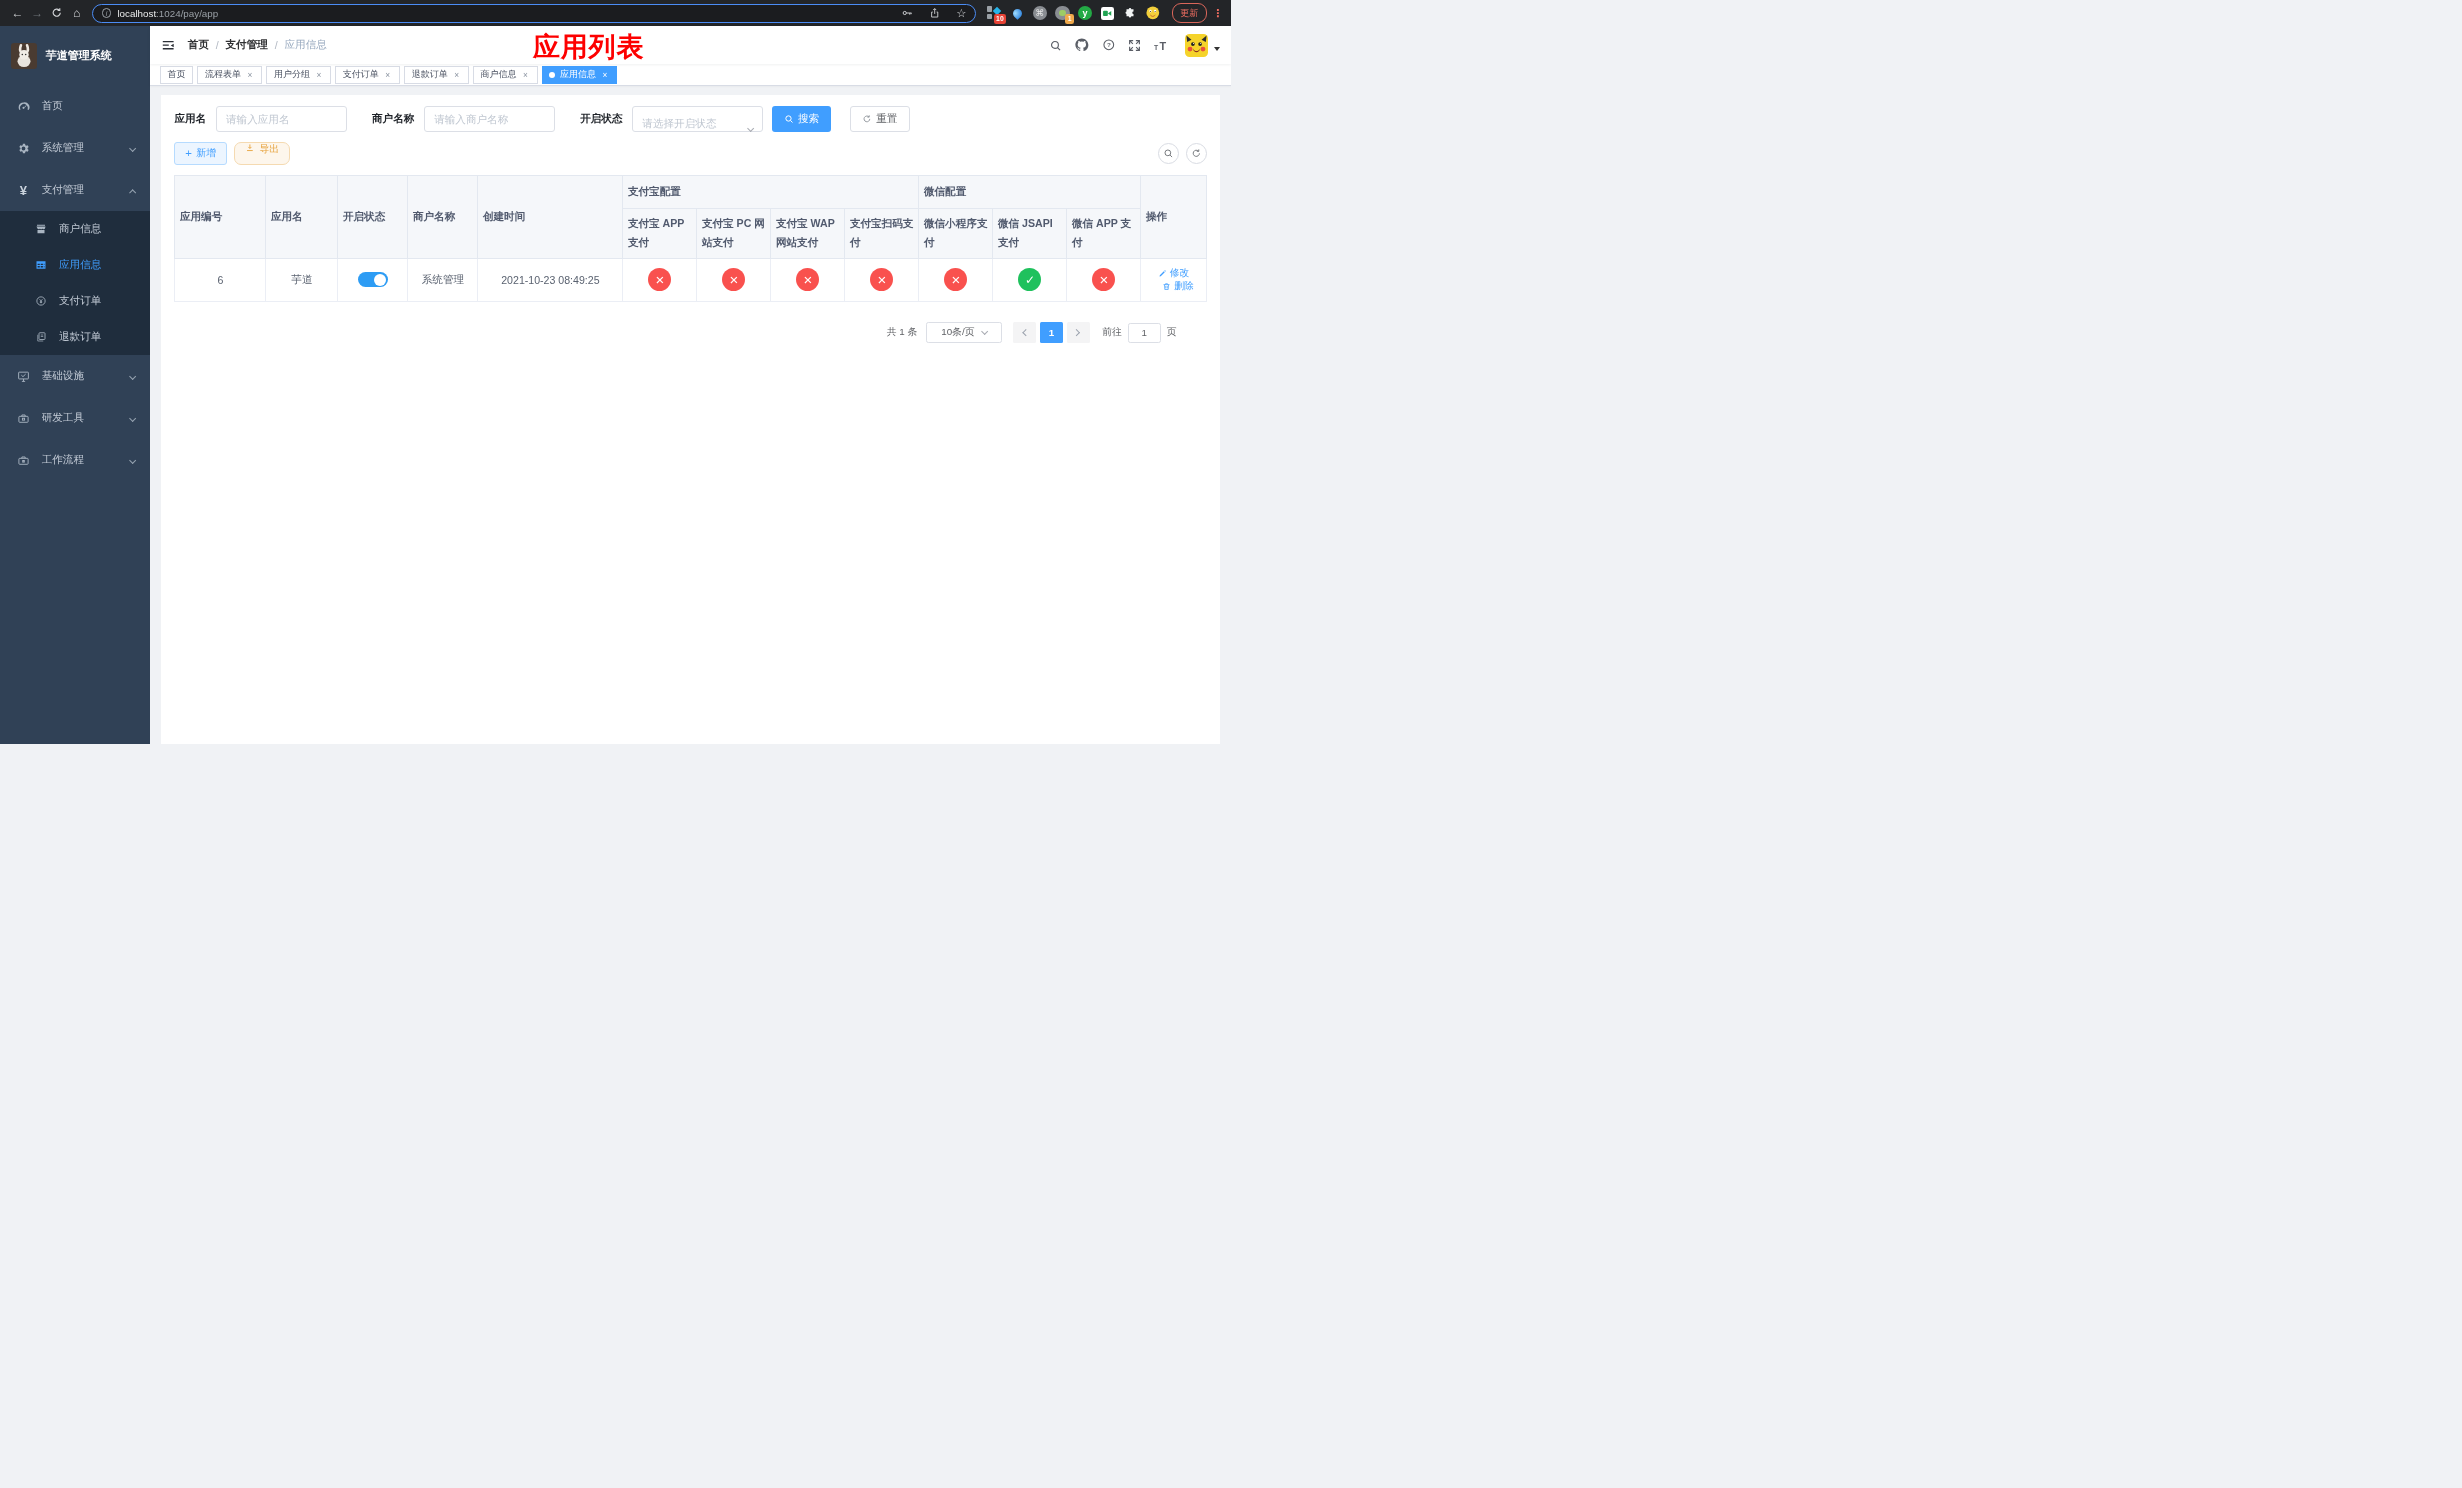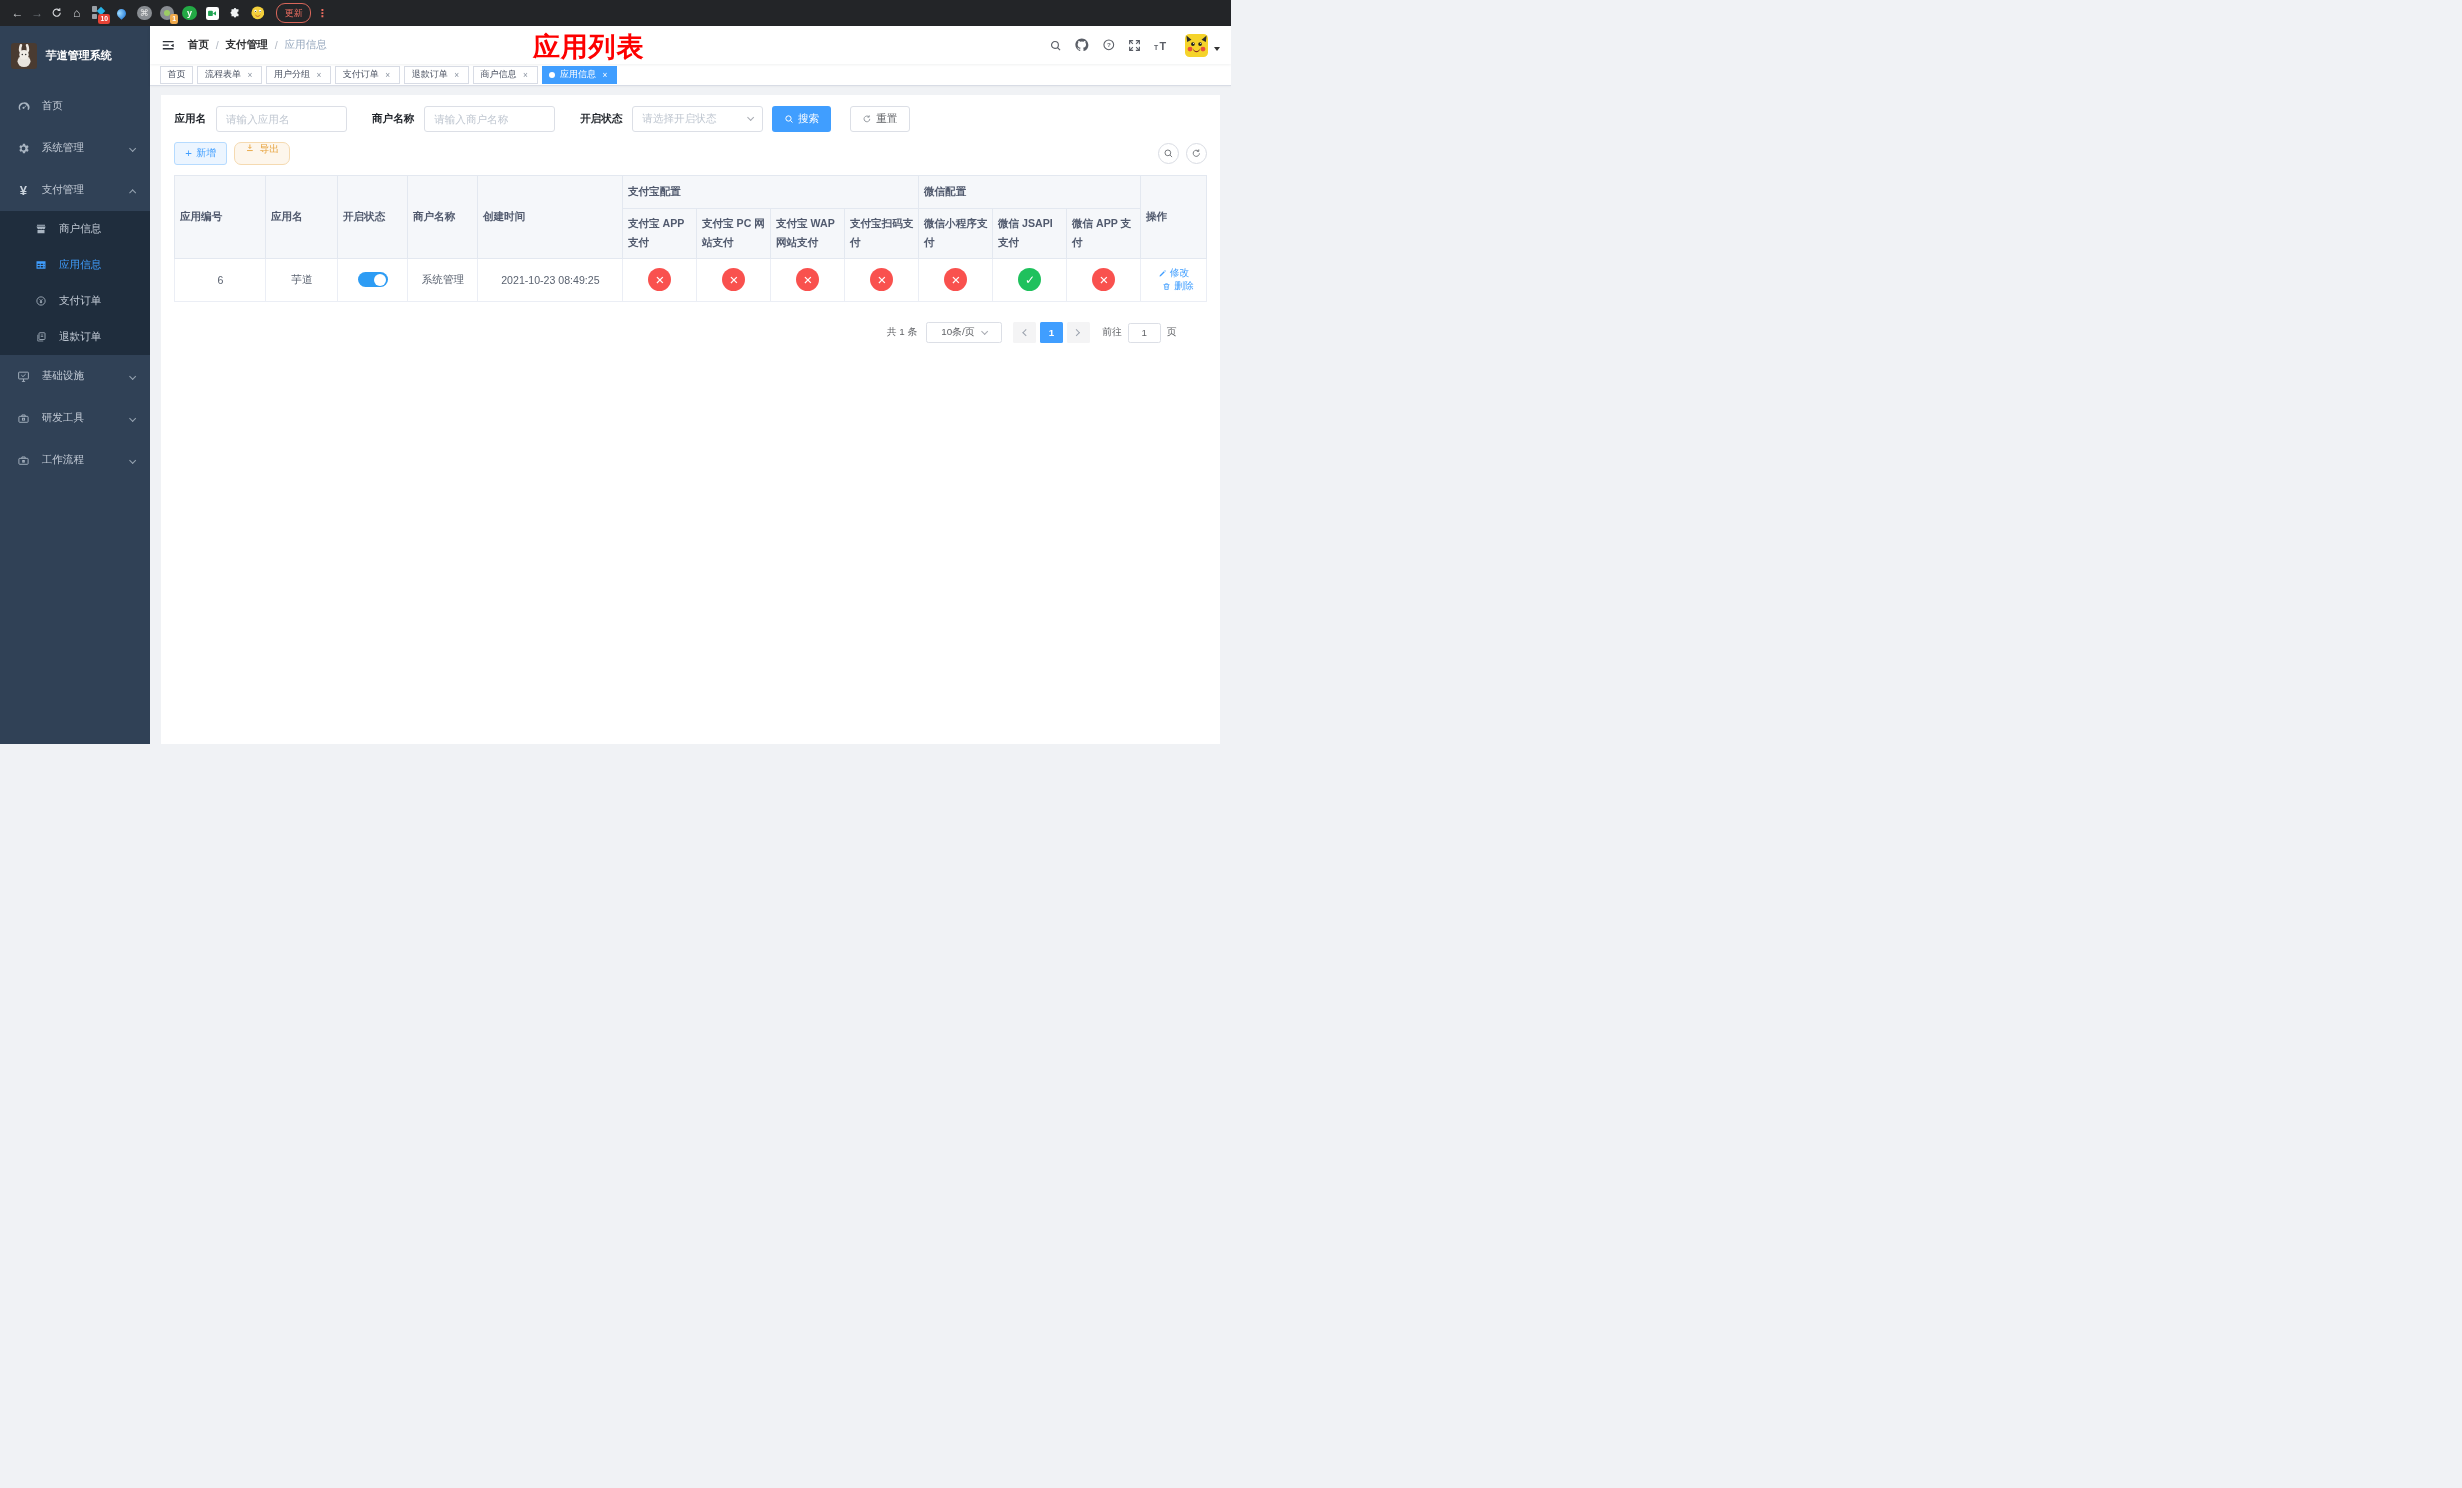--- a/index.html
+++ b/index.html
@@ -87,21 +87,21 @@
   
   .card{flex:1;background:#fff;margin:9px 11.4px 0;padding:11.4px 13px 0;min-width:0}
 
   .filters{display:flex;align-items:center}
   .f-label{font-weight:700;font-size:10.6px;color:#1f2329;margin-right:9.8px;white-space:nowrap}
   .f-input{width:131px;height:26px;border:0.8px solid #dcdfe6;border-radius:3px;padding:0 9px;
            font-size:10.6px;color:#606266;margin-right:25px;outline:none;
            font-family:"Liberation Sans","DejaVu Sans",sans-serif}
   ::placeholder{color:#bfc6d0;opacity:1}
   .f-select{width:131px;height:26px;border:0.8px solid #dcdfe6;border-radius:3px;padding:0 9px;
-            display:flex;align-items:center;justify-content:space-between;color:#bfc6d0;font-size:10.6px;
+            display:flex;align-items:flex-end;justify-content:space-between;color:#bfc6d0;font-size:10.6px;
             margin-right:9px;cursor:pointer}
   .sel-chev{width:5.3px;height:5.3px;border-right:1.1px solid #a8abb2;border-bottom:1.1px solid #a8abb2;
             transform:rotate(45deg);margin-top:-3px}
   .btn-search{height:26px;background:#409EFF;color:#fff;border:none;border-radius:3px;font-size:10.6px;
               display:inline-flex;align-items:center;gap:4.5px;padding:0 11.4px;cursor:pointer;
               font-family:inherit}
   .btn-reset{height:26px;background:#fff;color:#606266;border:0.8px solid #dcdfe6;border-radius:3px;
              font-size:10.6px;display:inline-flex;align-items:center;gap:4.5px;padding:0 11.4px;margin-left:19px;
              cursor:pointer;font-family:inherit}
 
@@ -160,20 +160,38 @@
   <div class="nav-ico">←</div>
   <div class="nav-ico fwd">→</div>
   <div class="nav-ico">
     <svg width="11.4" height="11.4" viewBox="0 0 24 24" fill="none" stroke="currentColor" stroke-width="2.4" style="margin:0 auto">
         <path d="M19.5 12a7.5 7.5 0 1 1-2.2-5.3"></path>
         <path d="M18.5 2.5v4.6h-4.6" fill="none"></path>
       </svg>
   </div>
   <div class="nav-ico">⌂</div>
 
+  <div class="pill">
+    <div class="info-ico">i</div>
+    <div class="url"><span class="host">localhost</span><span class="rest">:1024/pay/app</span></div>
+    <div class="sp"></div>
+    <div class="pill-ico">
+      <svg width="12" height="12" viewBox="0 0 24 24" fill="none" stroke="currentColor" stroke-width="1.9">
+          <circle cx="7.5" cy="12" r="3.2"></circle>
+          <path d="M10.7 12H21M17.5 12v3.4M20.2 12v2.4"></path>
+        </svg>
+    </div>
+    <div class="pill-ico">
+      <svg width="11.4" height="12" viewBox="0 0 24 24" fill="none" stroke="currentColor" stroke-width="1.9">
+          <path d="M8 10H5.5v10.5h13V10H16"></path>
+          <path d="M12 14V3M8.8 5.8 12 2.6l3.2 3.2"></path>
+        </svg>
+    </div>
+    <div class="pill-ico star">☆</div>
+  </div>
 
   <div class="exts">
     <div class="ext">
       <span class="sq1"></span>
         <span class="sq2"></span>
         <span class="diam"></span>
       <span class="e-badge">10</span>
     </div>
     <div class="ext">
         <span class="pin"></span>

